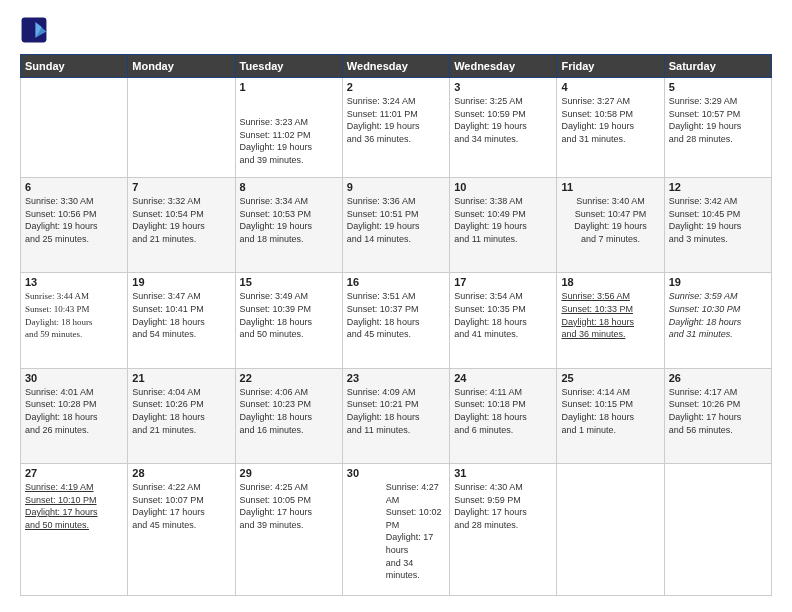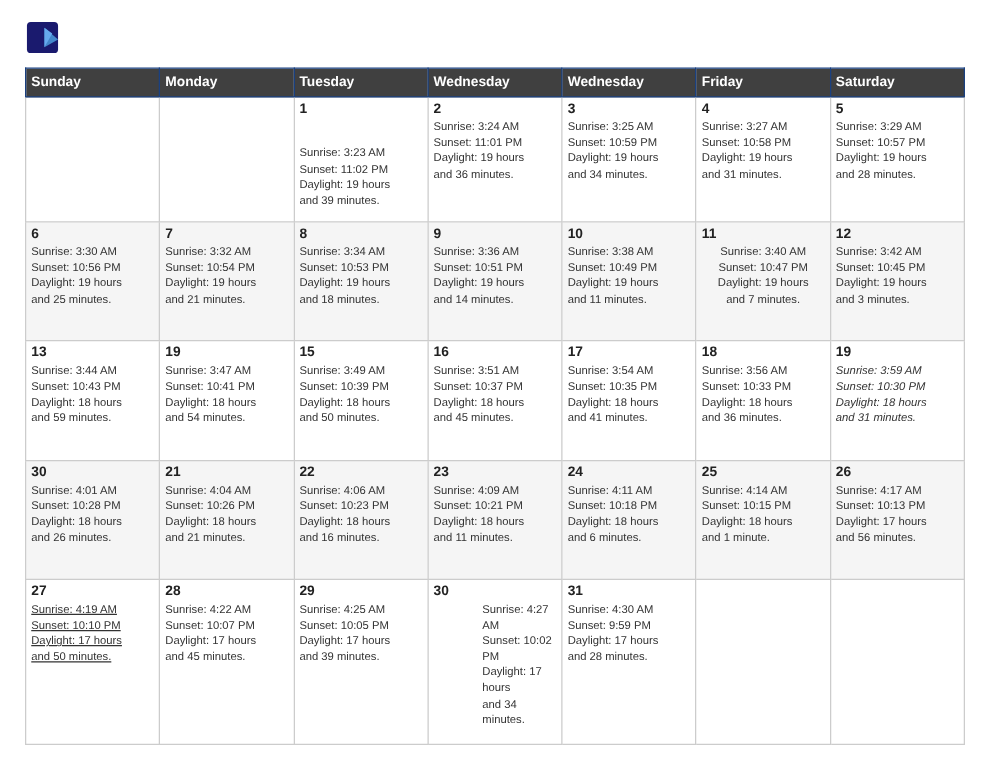--- a/index.html
+++ b/index.html
@@ -217,21 +217,21 @@
             <span class="day-num">12</span>
             <div class="day-info" style="white-space: pre-line;">Sunrise: 3:42 AM
 Sunset: 10:45 PM
 Daylight: 19 hours
 and 3 minutes.</div>
           </td>
         </tr>
         <tr>
           <td>
             <span class="day-num">13</span>
-            <div class="day-info" style="white-space: pre-line;">Sunrise: 3:44 AM
+            <div class="day-info" style="white-space: pre-line; font-family: Liberation Serif, serif;">Sunrise: 3:44 AM
 Sunset: 10:43 PM
 Daylight: 18 hours
 and 59 minutes.</div>
           </td>
           <td>
             <span class="day-num">19</span>
             <div class="day-info" style="white-space: pre-line;">Sunrise: 3:47 AM
 Sunset: 10:41 PM
 Daylight: 18 hours
 and 54 minutes.</div>
@@ -252,21 +252,21 @@
           </td>
           <td>
             <span class="day-num">17</span>
             <div class="day-info" style="white-space: pre-line;">Sunrise: 3:54 AM
 Sunset: 10:35 PM
 Daylight: 18 hours
 and 41 minutes.</div>
           </td>
           <td>
             <span class="day-num">18</span>
-            <div class="day-info" style="white-space: pre-line;">Sunrise: 3:56 AM
+            <div class="day-info" style="white-space: pre-line; text-decoration: underline;">Sunrise: 3:56 AM
 Sunset: 10:33 PM
 Daylight: 18 hours
 and 36 minutes.</div>
           </td>
           <td>
             <span class="day-num">19</span>
             <div class="day-info" style="white-space: pre-line; font-style: italic;">Sunrise: 3:59 AM
 Sunset: 10:30 PM
 Daylight: 18 hours
 and 31 minutes.</div>
@@ -311,21 +311,21 @@
           <td>
             <span class="day-num">25</span>
             <div class="day-info" style="white-space: pre-line;">Sunrise: 4:14 AM
 Sunset: 10:15 PM
 Daylight: 18 hours
 and 1 minute.</div>
           </td>
           <td>
             <span class="day-num">26</span>
             <div class="day-info" style="white-space: pre-line;">Sunrise: 4:17 AM
-Sunset: 10:13 PM
+Sunset: 10:26 PM
 Daylight: 17 hours
 and 56 minutes.</div>
           </td>
         </tr>
         <tr>
           <td>
             <span class="day-num">27</span>
             <div class="day-info" style="white-space: pre-line; text-decoration: underline;">Sunrise: 4:19 AM
 Sunset: 10:10 PM
 Daylight: 17 hours

